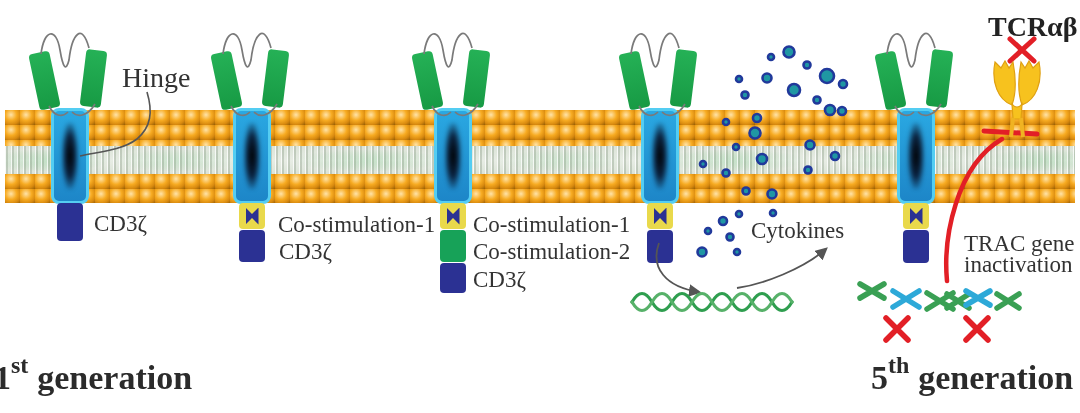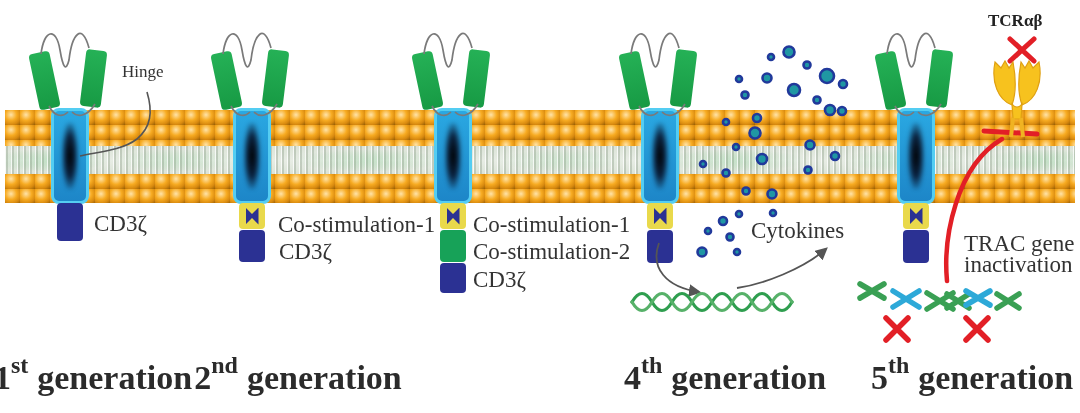--- a/index.html
+++ b/index.html
@@ -44,21 +44,21 @@
       background:linear-gradient(180deg,#25b156,#179a44);z-index:3;}
   .dom{position:absolute;width:26px;border-radius:4px;z-index:3;box-sizing:border-box;}
   .dom.navy{background:#2b3193;}
   .dom.yellow{background:#e9d94b;display:flex;align-items:center;justify-content:center;}
   .dom.green{background:#17a258;}
   .bowtie{width:13px;height:17px;background:#2b3193;
       clip-path:polygon(0 0,50% 38%,100% 0,100% 100%,50% 62%,0 100%);}
 
   
   .ann,.dlabel{position:absolute;color:#333;z-index:6;white-space:nowrap;}
-  .ann{font-size:17px;}
+  .ann{font-size:28px;}
   .dlabel{font-size:23px;}
   .ann.bold{font-weight:bold;color:#222;}
   .genlab{position:absolute;top:356px;transform:translateX(-50%);z-index:6;
       font-weight:bold;font-size:34px;color:#2b2b2b;white-space:nowrap;}
   .genlab sup{font-size:24px;position:relative;top:-4px;}
   .genlab .gw{margin-left:9px;}
 
   
   #overlay{position:absolute;left:0;top:0;z-index:5;pointer-events:none;}
 </style>
@@ -221,17 +221,15 @@
   <div class="dlabel" style="left:279px;top:239px">CD3ζ</div>
   <div class="dlabel" style="left:473px;top:212px">Co-stimulation-1</div>
   <div class="dlabel" style="left:473px;top:239px">Co-stimulation-2</div>
   <div class="dlabel" style="left:473px;top:267px">CD3ζ</div>
   <div class="dlabel" style="left:751px;top:218px">Cytokines</div>
   <div class="ann bold" style="left:988px;top:11px">TCRαβ</div>
   <div class="dlabel" style="left:964px;top:252px">inactivation</div>
   <div class="dlabel" style="left:964px;top:231px">TRAC gene</div>
 
   <div class="genlab" style="left:93px"><span>1</span><sup>st</sup><span class="gw">generation</span></div>
-  <div class="genlab" style="left:298px"><span>2</span><sup>nd</sup><span class="gw">generation</span></div>
-  <div class="genlab" style="left:725px"><span>4</span><sup>th</sup><span class="gw">generation</span></div>
   <div class="genlab" style="left:972px"><span>5</span><sup>th</sup><span class="gw">generation</span></div>
 
 </div>
 
 </body></html>

